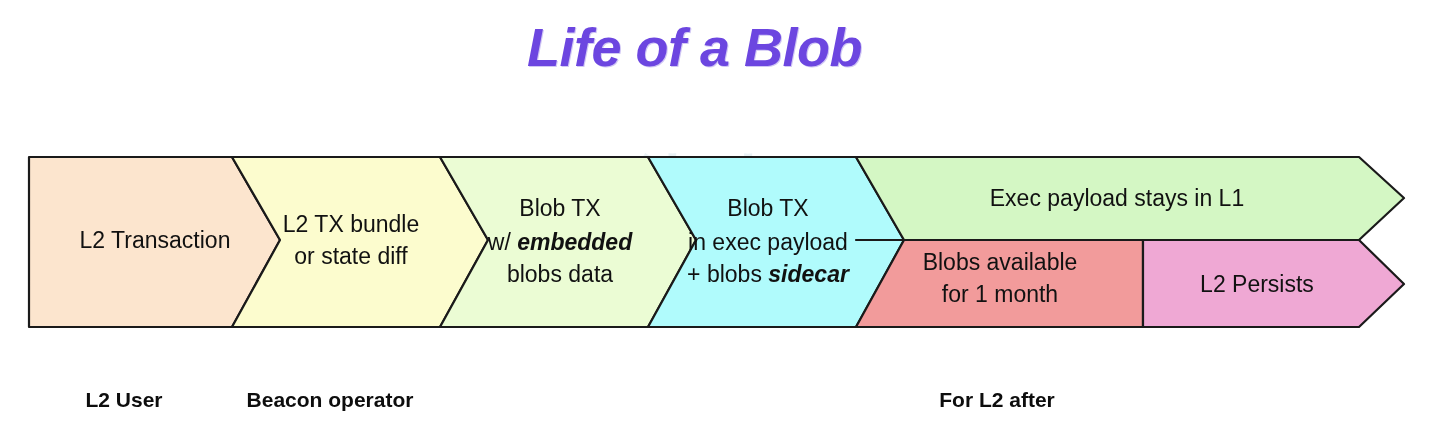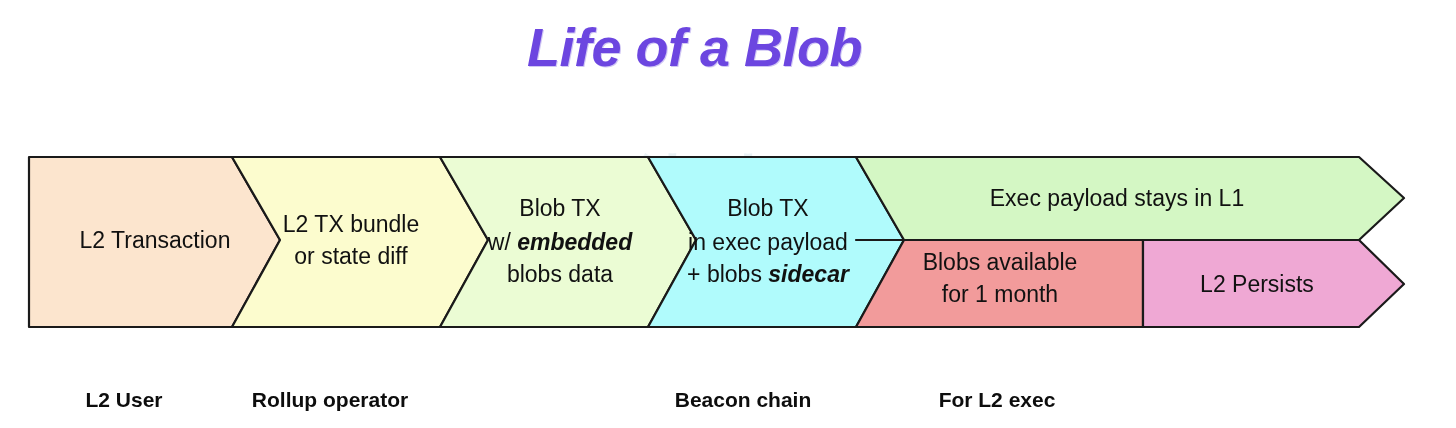--- a/index.html
+++ b/index.html
@@ -134,16 +134,15 @@
     <g>
       <path d="M 1143,100 L 1359,100 L 1404,144 L 1359,187 L 1143,187 Z" fill="#EFA8D4" stroke="#1a1a1a" stroke-width="2.2" stroke-linejoin="round"></path>
       <text class="seg-text" x="1257" y="152" text-anchor="middle">L2 Persists</text>
     </g>
 
   </svg>
 </div>
 
 <div id="labels">
   <div class="axis-label" style="left:124px;">L2 User</div>
-  <div class="axis-label" style="left:330px;">Rollup operator</div>
-  <div class="axis-label" style="left:743px;">Beacon chain</div>
-  <div class="axis-label" style="left:997px;">For L2 exec</div>
+  <div class="axis-label" style="left:330px;">Beacon operator</div>
+  <div class="axis-label" style="left:997px;">For L2 after</div>
 </div>
 
 </body></html>

